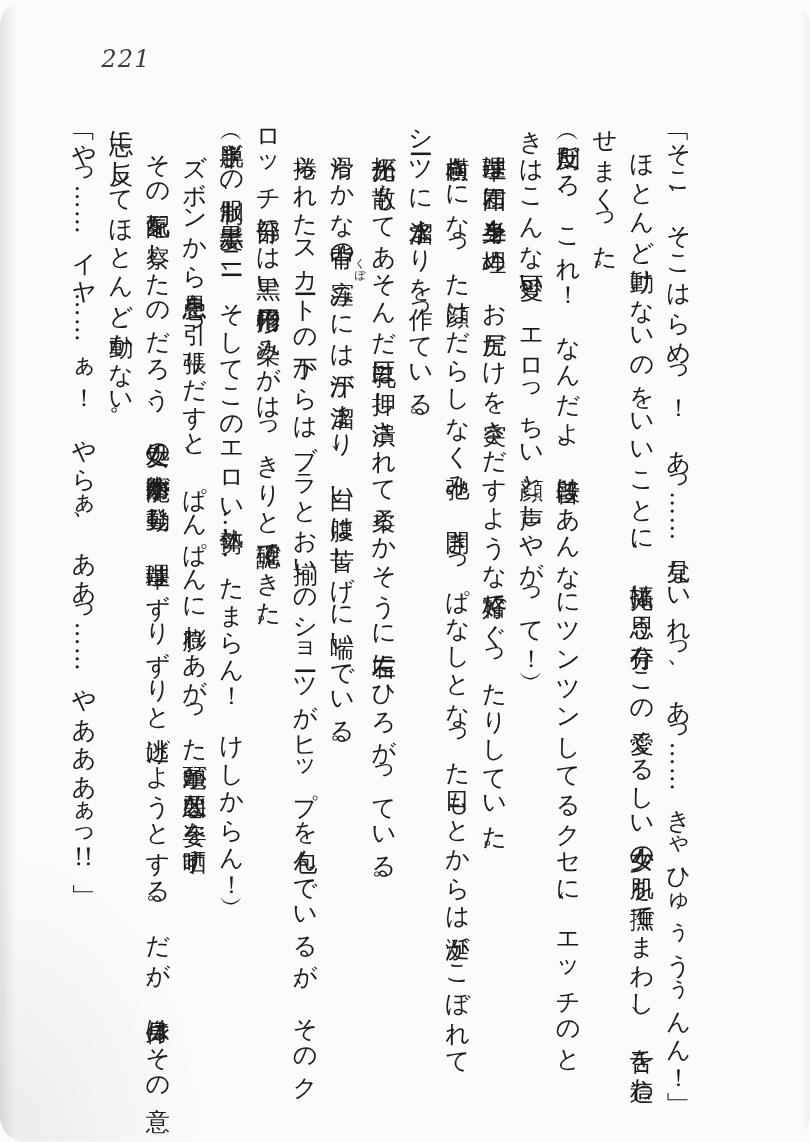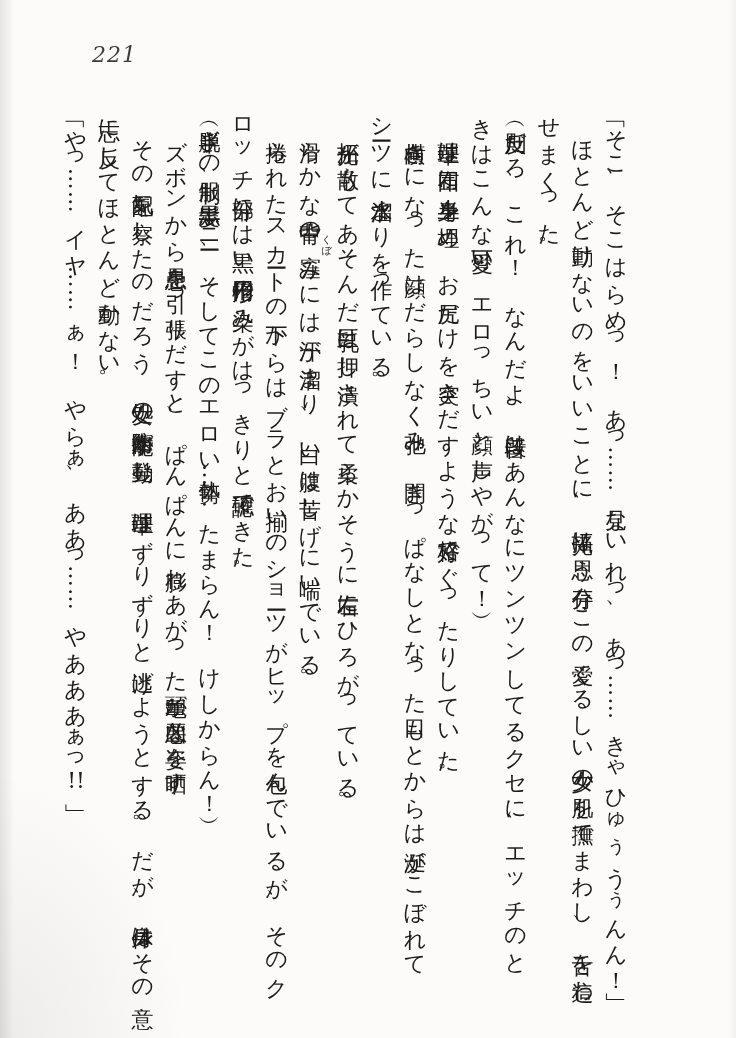--- a/index.html
+++ b/index.html
@@ -15,20 +15,21 @@
     font-family: "DejaVu Serif", serif;
   }
   
   .page {
     position: absolute;
     inset: 0;
     background:
       linear-gradient(to right, rgba(120,120,120,0.18), rgba(120,120,120,0.0) 14px),
       linear-gradient(to left, rgba(140,140,140,0.10), rgba(140,140,140,0.0) 8px),
       radial-gradient(ellipse at 0% 100%, rgba(100,100,100,0.10), rgba(100,100,100,0.0) 18%);
+    border-radius: 23px;
   }
   .page-number {
     position: absolute;
     left: 92px;
     top: 42px;
     font-size: 22px;
     font-style: italic;
     color: #3d3d3d;
     letter-spacing: 1px;
   }

